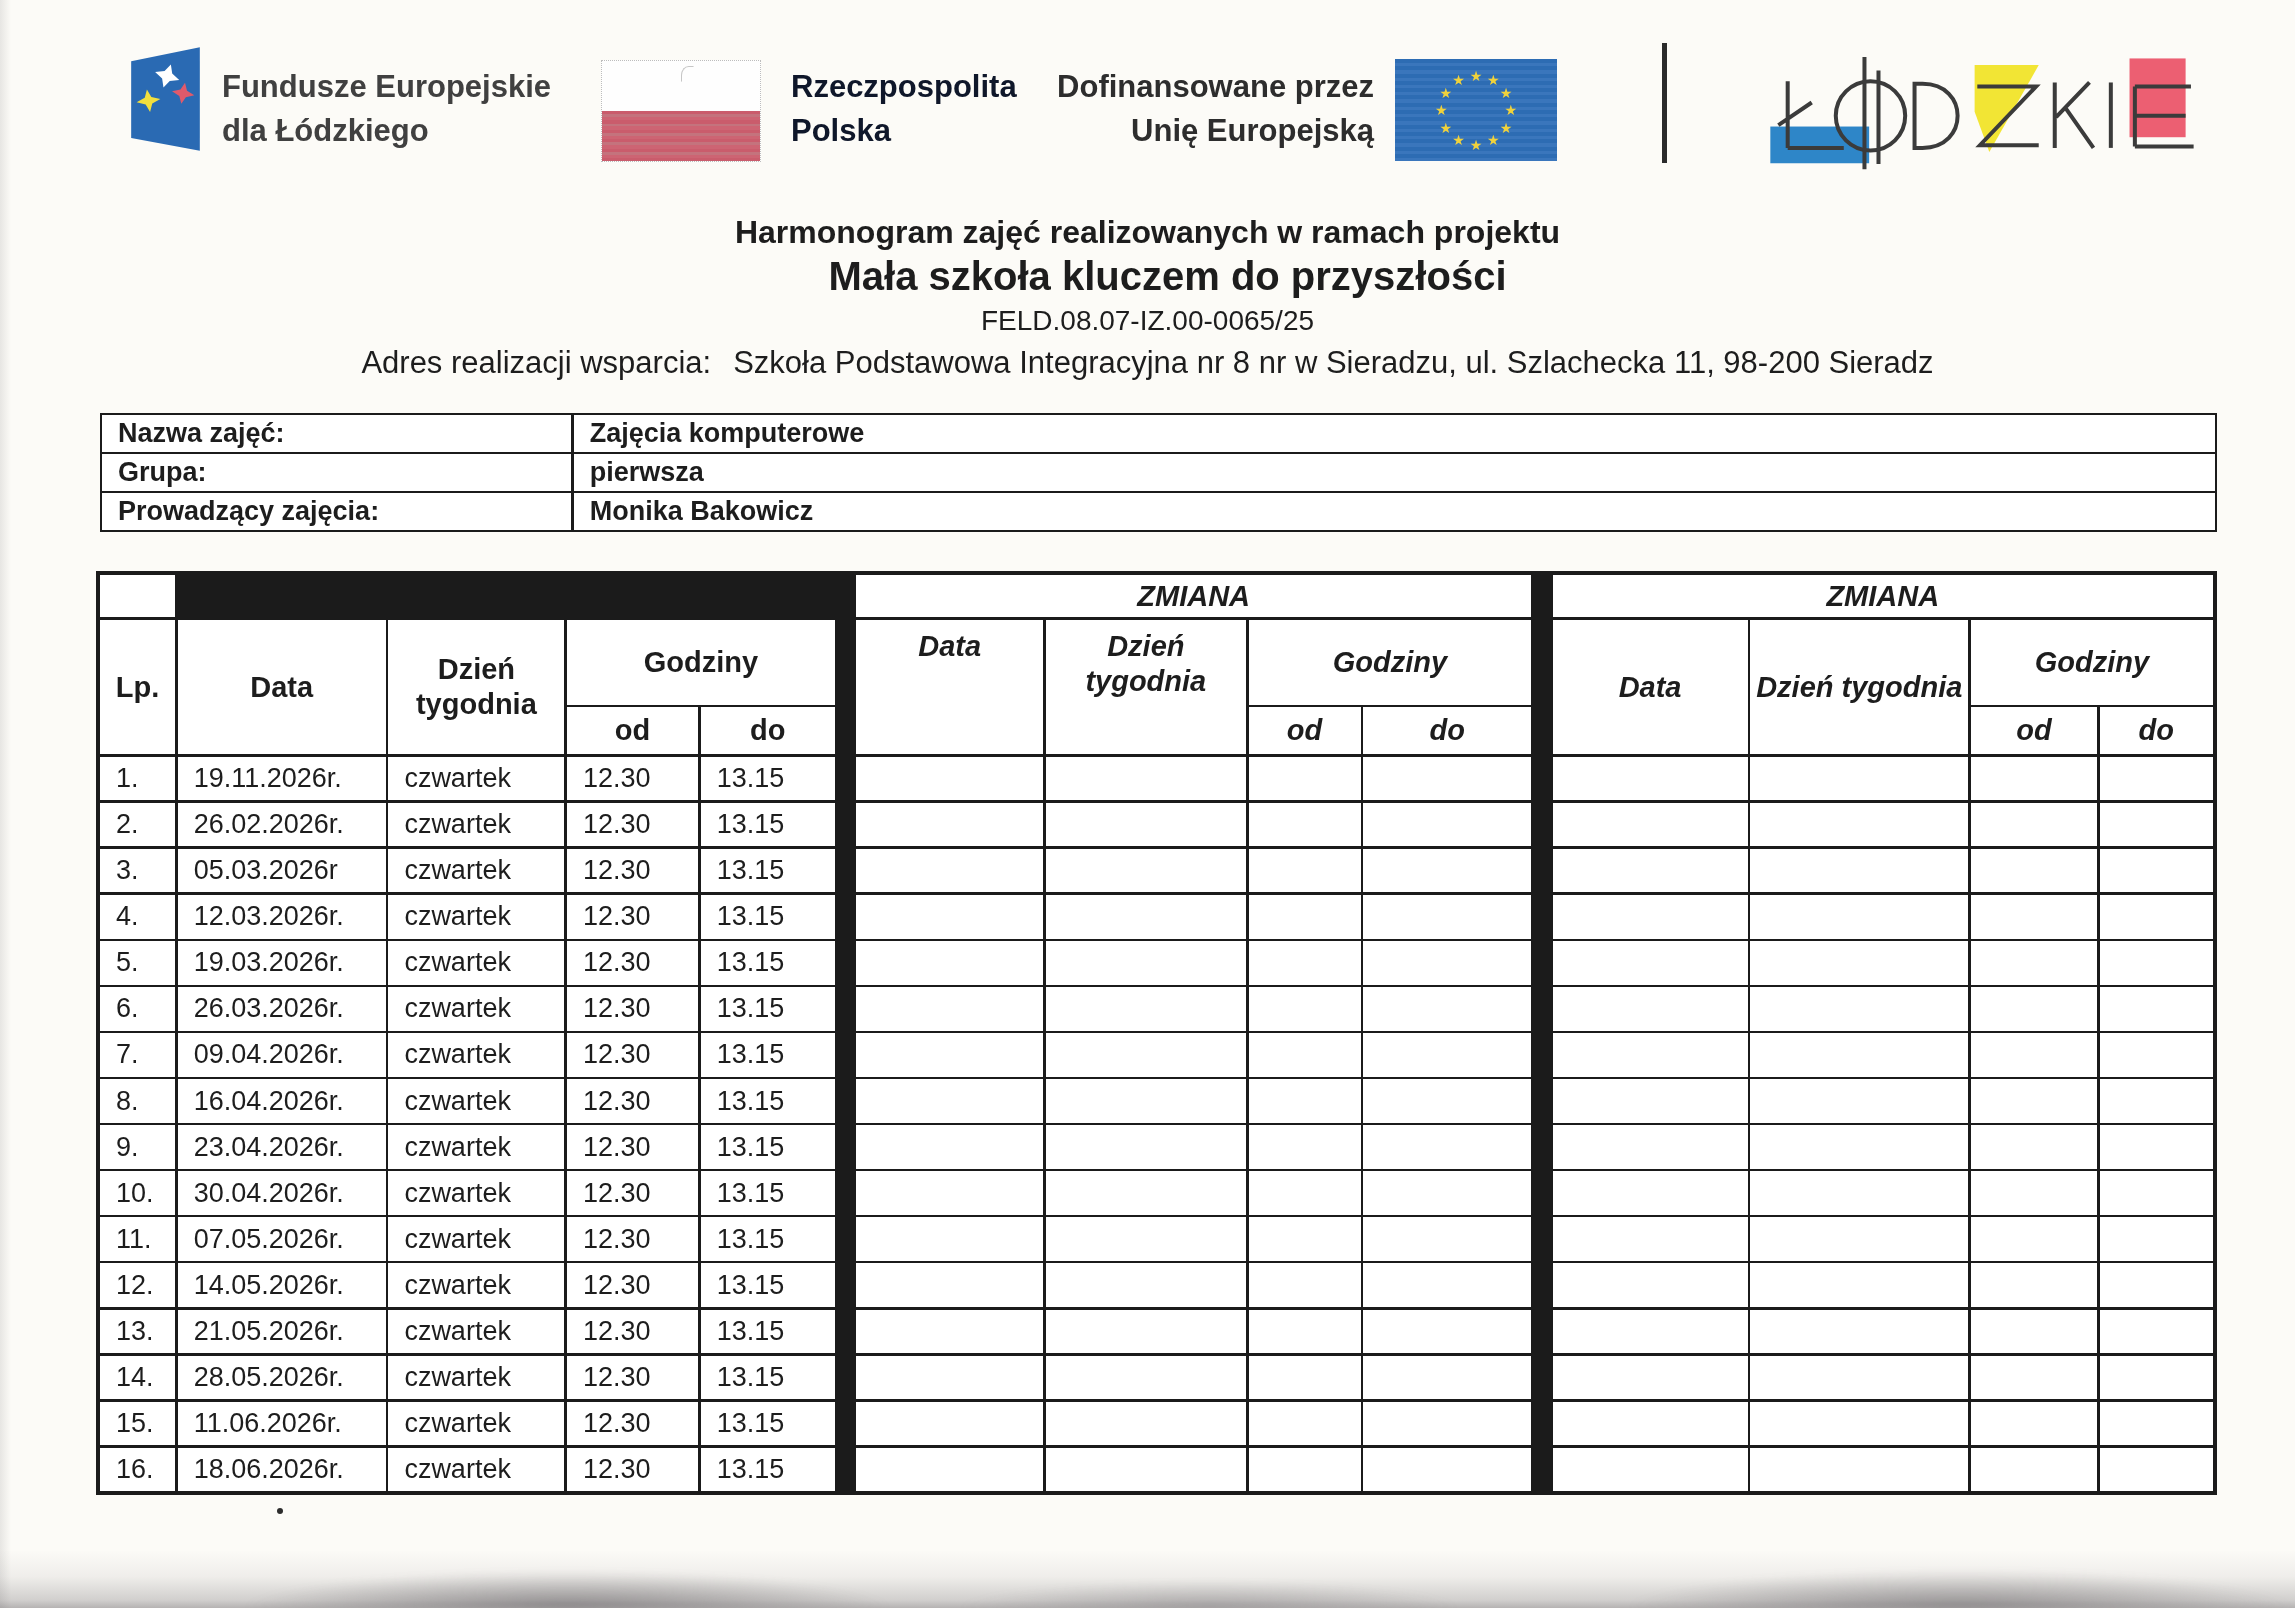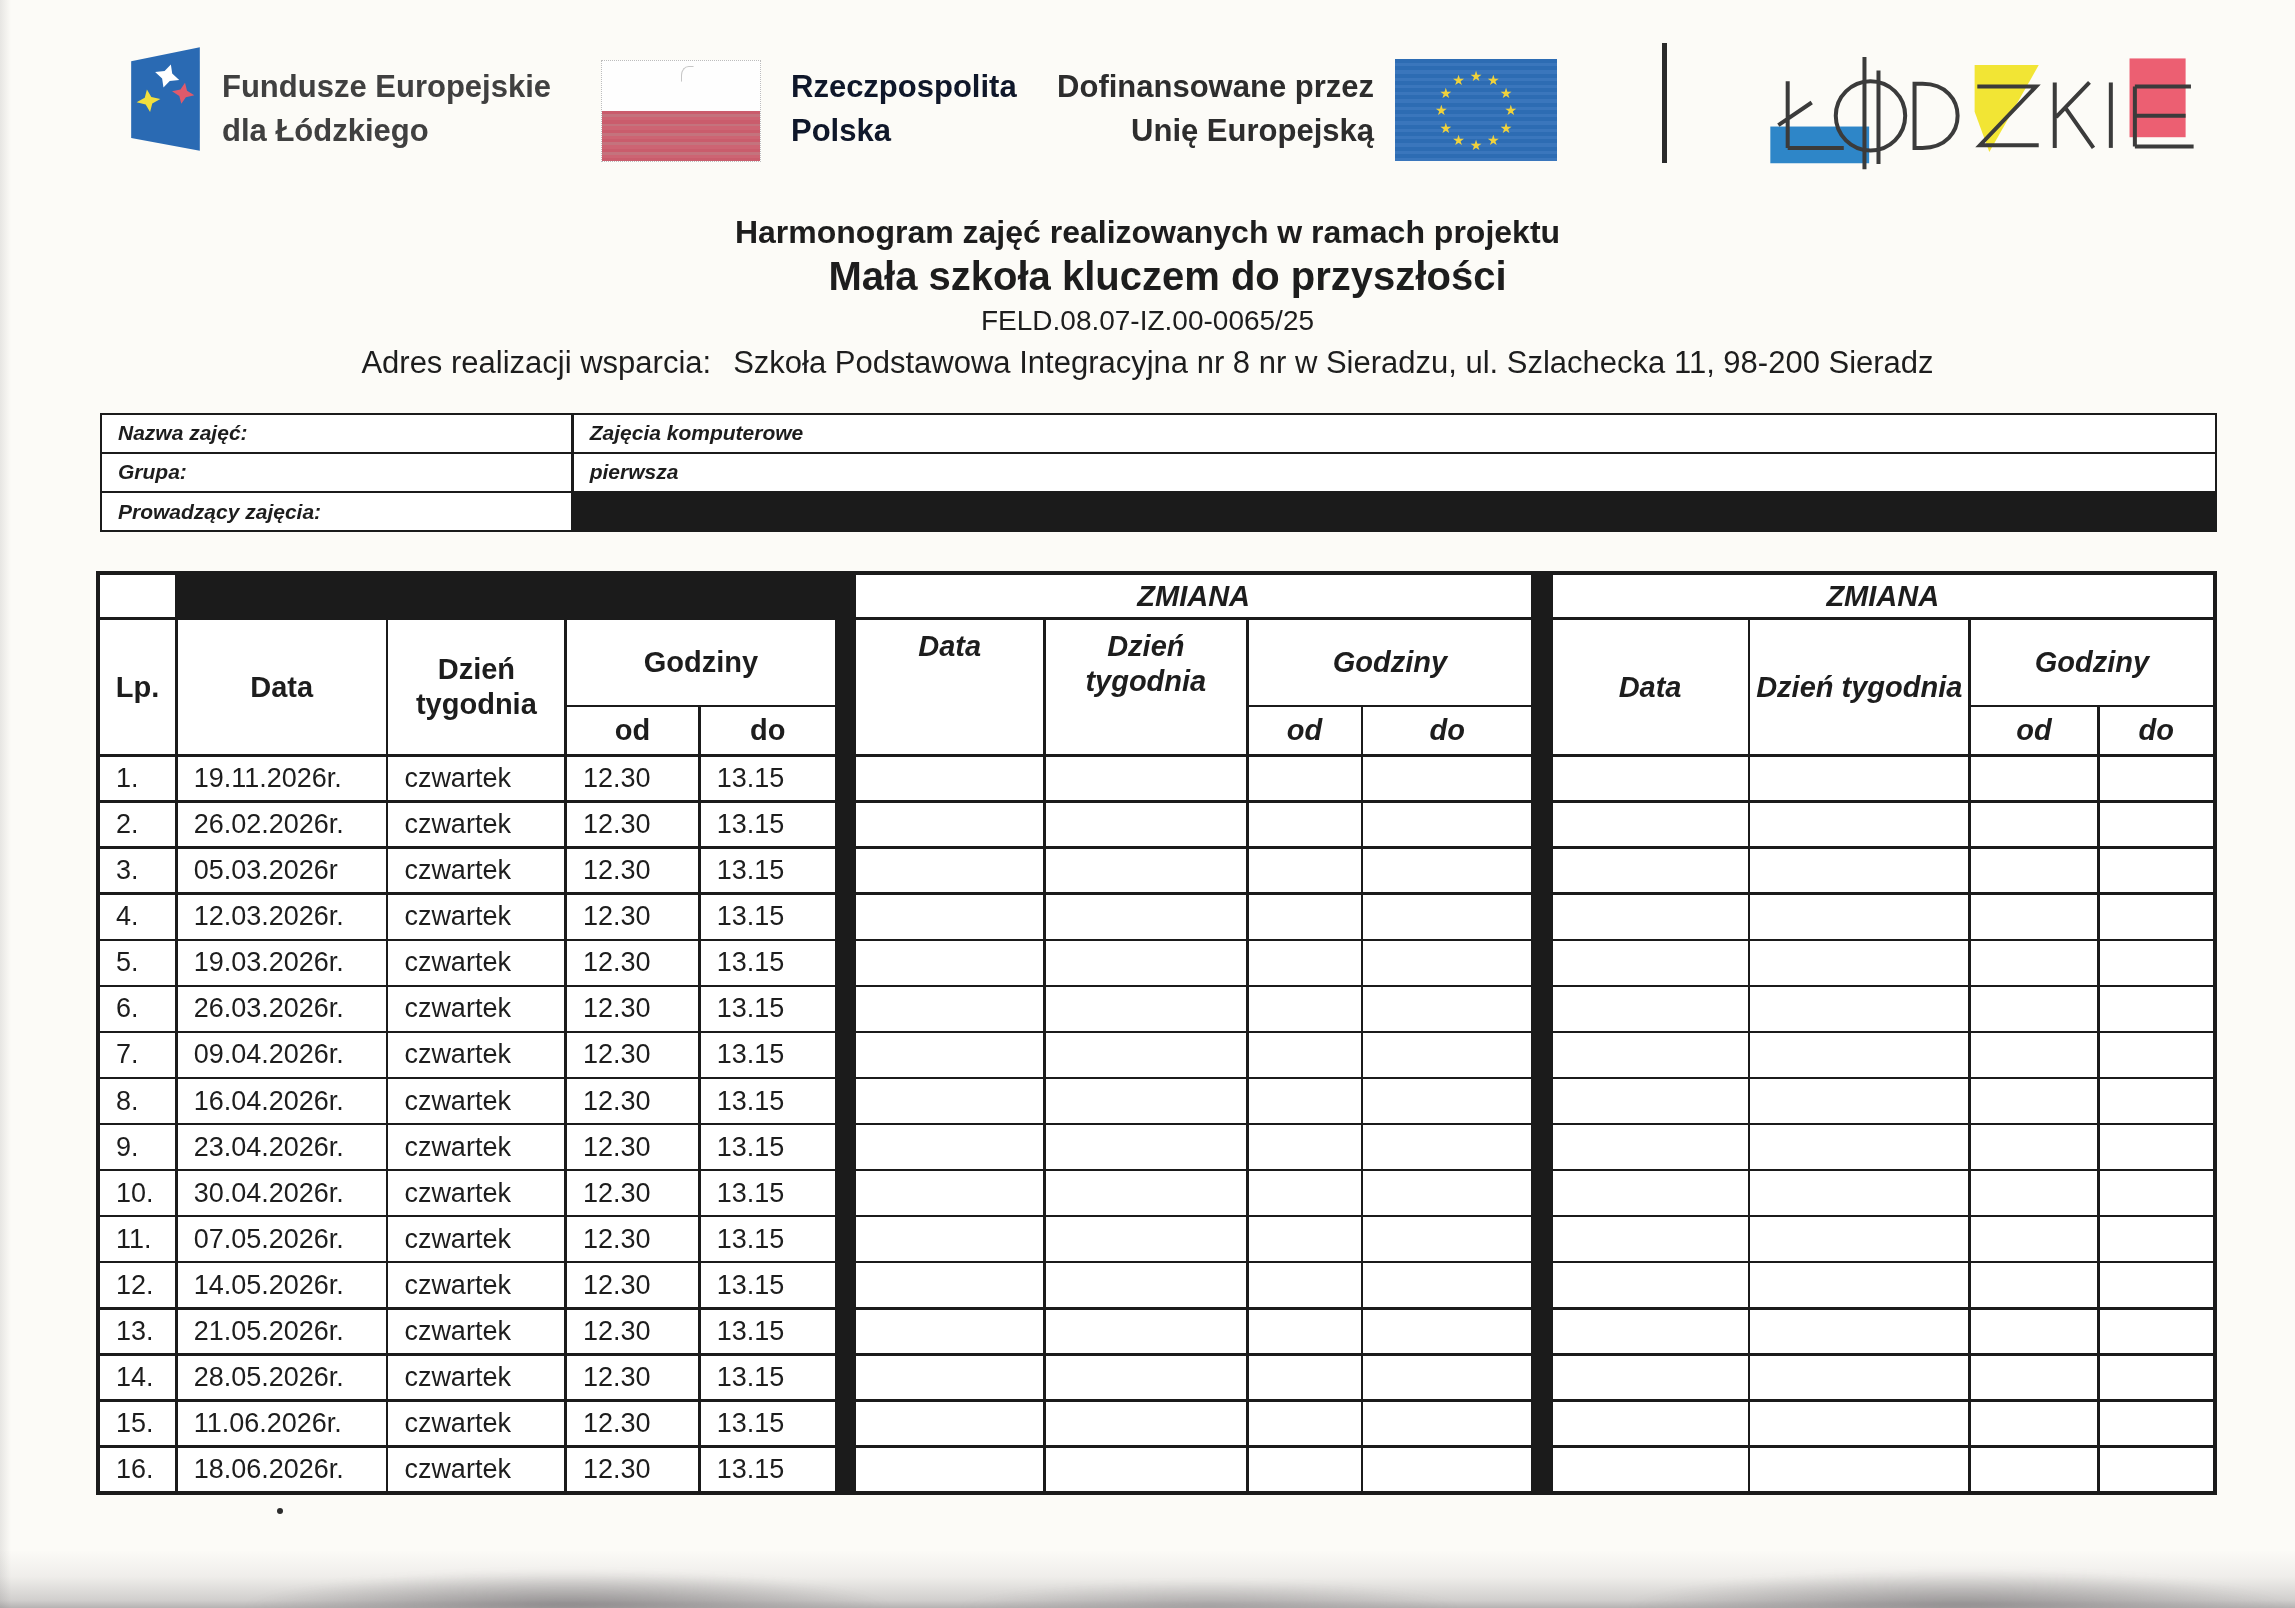--- a/index.html
+++ b/index.html
@@ -45,21 +45,21 @@
   .t1{top:214px;font-size:32px;font-weight:bold;}
   .t2{top:254px;font-size:40px;font-weight:bold;margin-left:20px;}
   .t3{top:305px;font-size:28px;}
   .t4{top:345px;font-size:31px;}
   .t4 .addr-val{margin-left:13.4px;}
 
   
   .info{position:absolute;left:100px;top:413px;width:2117px;height:119px;
     background:#1b1b1b;border:2.7px solid #1b1b1b;box-sizing:border-box;
     display:grid;grid-template-columns:469px 1fr;grid-template-rows:1fr 1fr 1fr;gap:2.7px;}
-  .info .c{font-weight:bold;font-size:21px;font-style:italic;}
+  .info .c{font-weight:bold;font-size:27px;}
 
   
   .tbl{position:absolute;left:96px;top:571px;width:2121px;height:924px;
     background:#1b1b1b;border:4px solid #1b1b1b;box-sizing:border-box;
     display:grid;gap:2.7px;
     grid-template-columns:75px 208px 176px 131px 134px 16px 187px 200px 112px 168px 16px 195px 218px 126px 1fr;
     grid-template-rows:42px 85px 47px repeat(16,1fr);}
   .c{background:#fff;display:flex;align-items:center;padding-left:16px;
     font-size:27px;color:#1d1d1d;box-sizing:border-box;overflow:hidden;}
   .ctr{justify-content:center;padding-left:0;text-align:center;}
@@ -168,20 +168,21 @@
   <span>Adres realizacji wsparcia:</span>
   <span class="addr-val">Szkoła Podstawowa Integracyjna nr 8 nr w Sieradzu, ul. Szlachecka 11, 98-200 Sieradz</span>
 </div>
 
 <div class="info">
   <div class="c">Nazwa zajęć:</div>
   <div class="c">Zajęcia komputerowe</div>
   <div class="c">Grupa:</div>
   <div class="c">pierwsza</div>
   <div class="c">Prowadzący zajęcia:</div>
+  <div class="c">Monika Bakowicz</div>
 </div>
 
 <div class="tbl">
 
   <div class="c k1 r1"></div>
   <div class="bar k6 rall"></div>
   <div class="c ctr b h44 i kz1 r1">ZMIANA</div>
   <div class="bar k11 rall"></div>
   <div class="c ctr b h44 i kz2 r1">ZMIANA</div>
 

